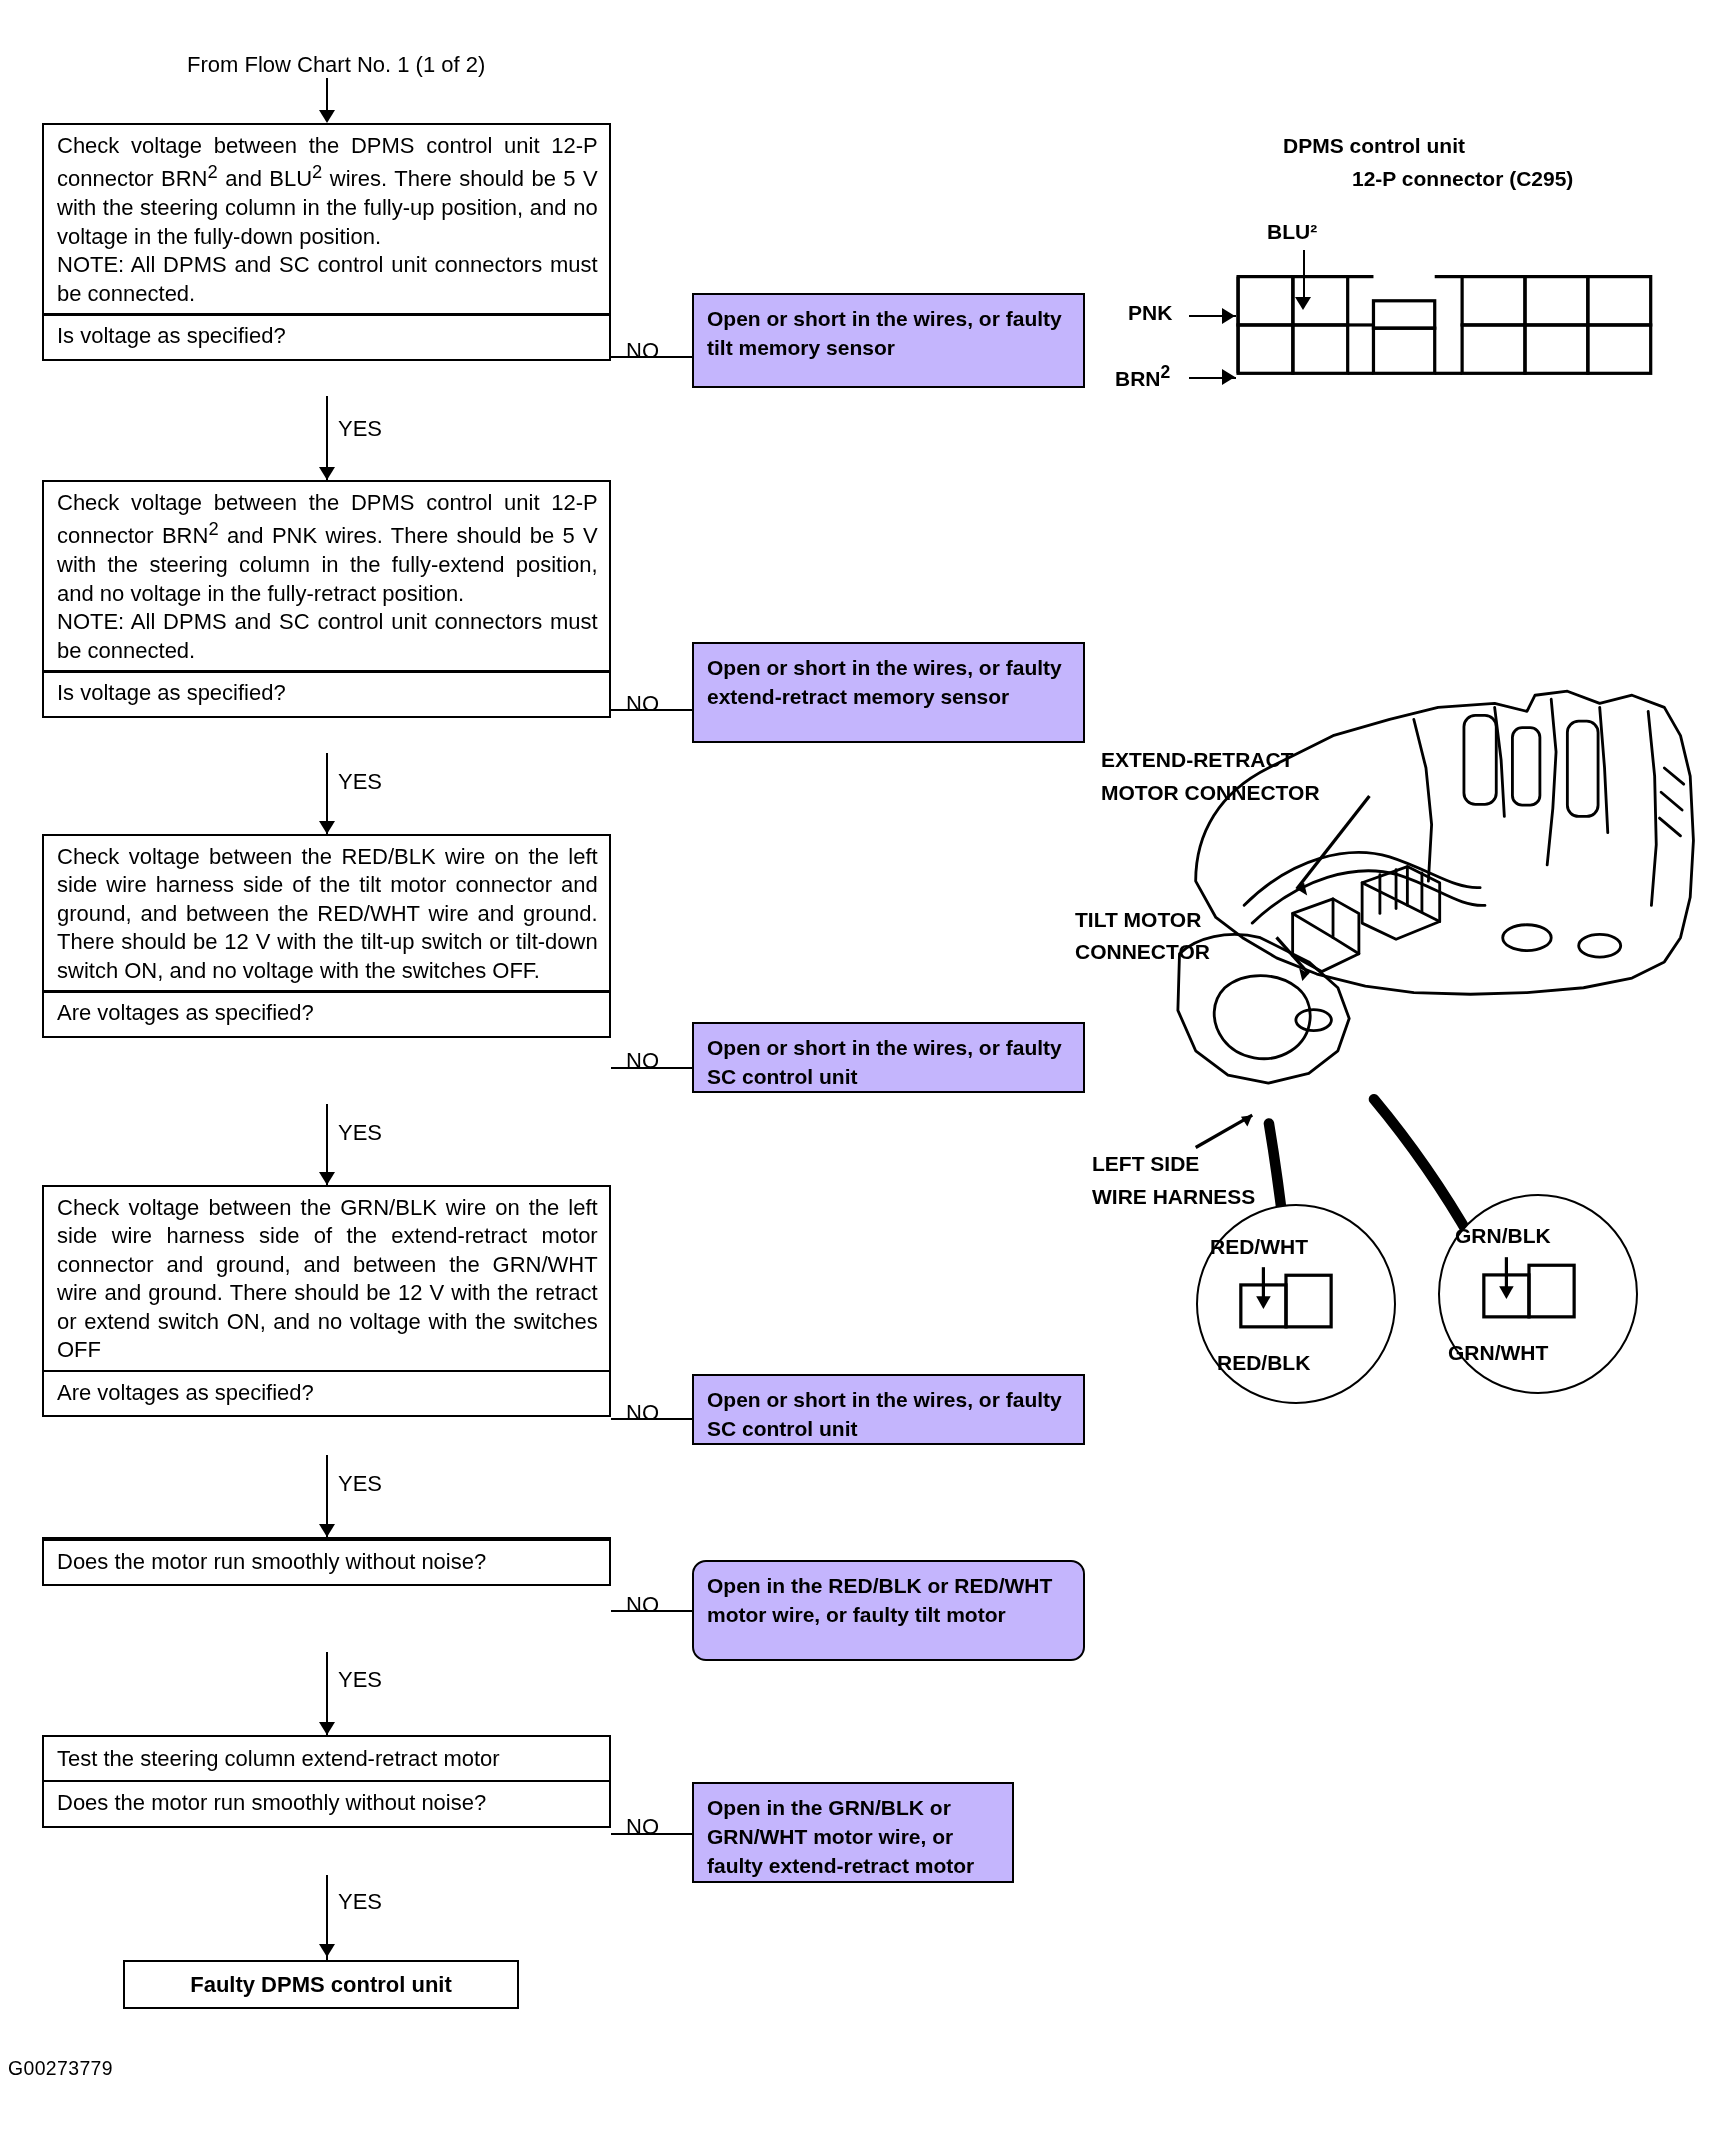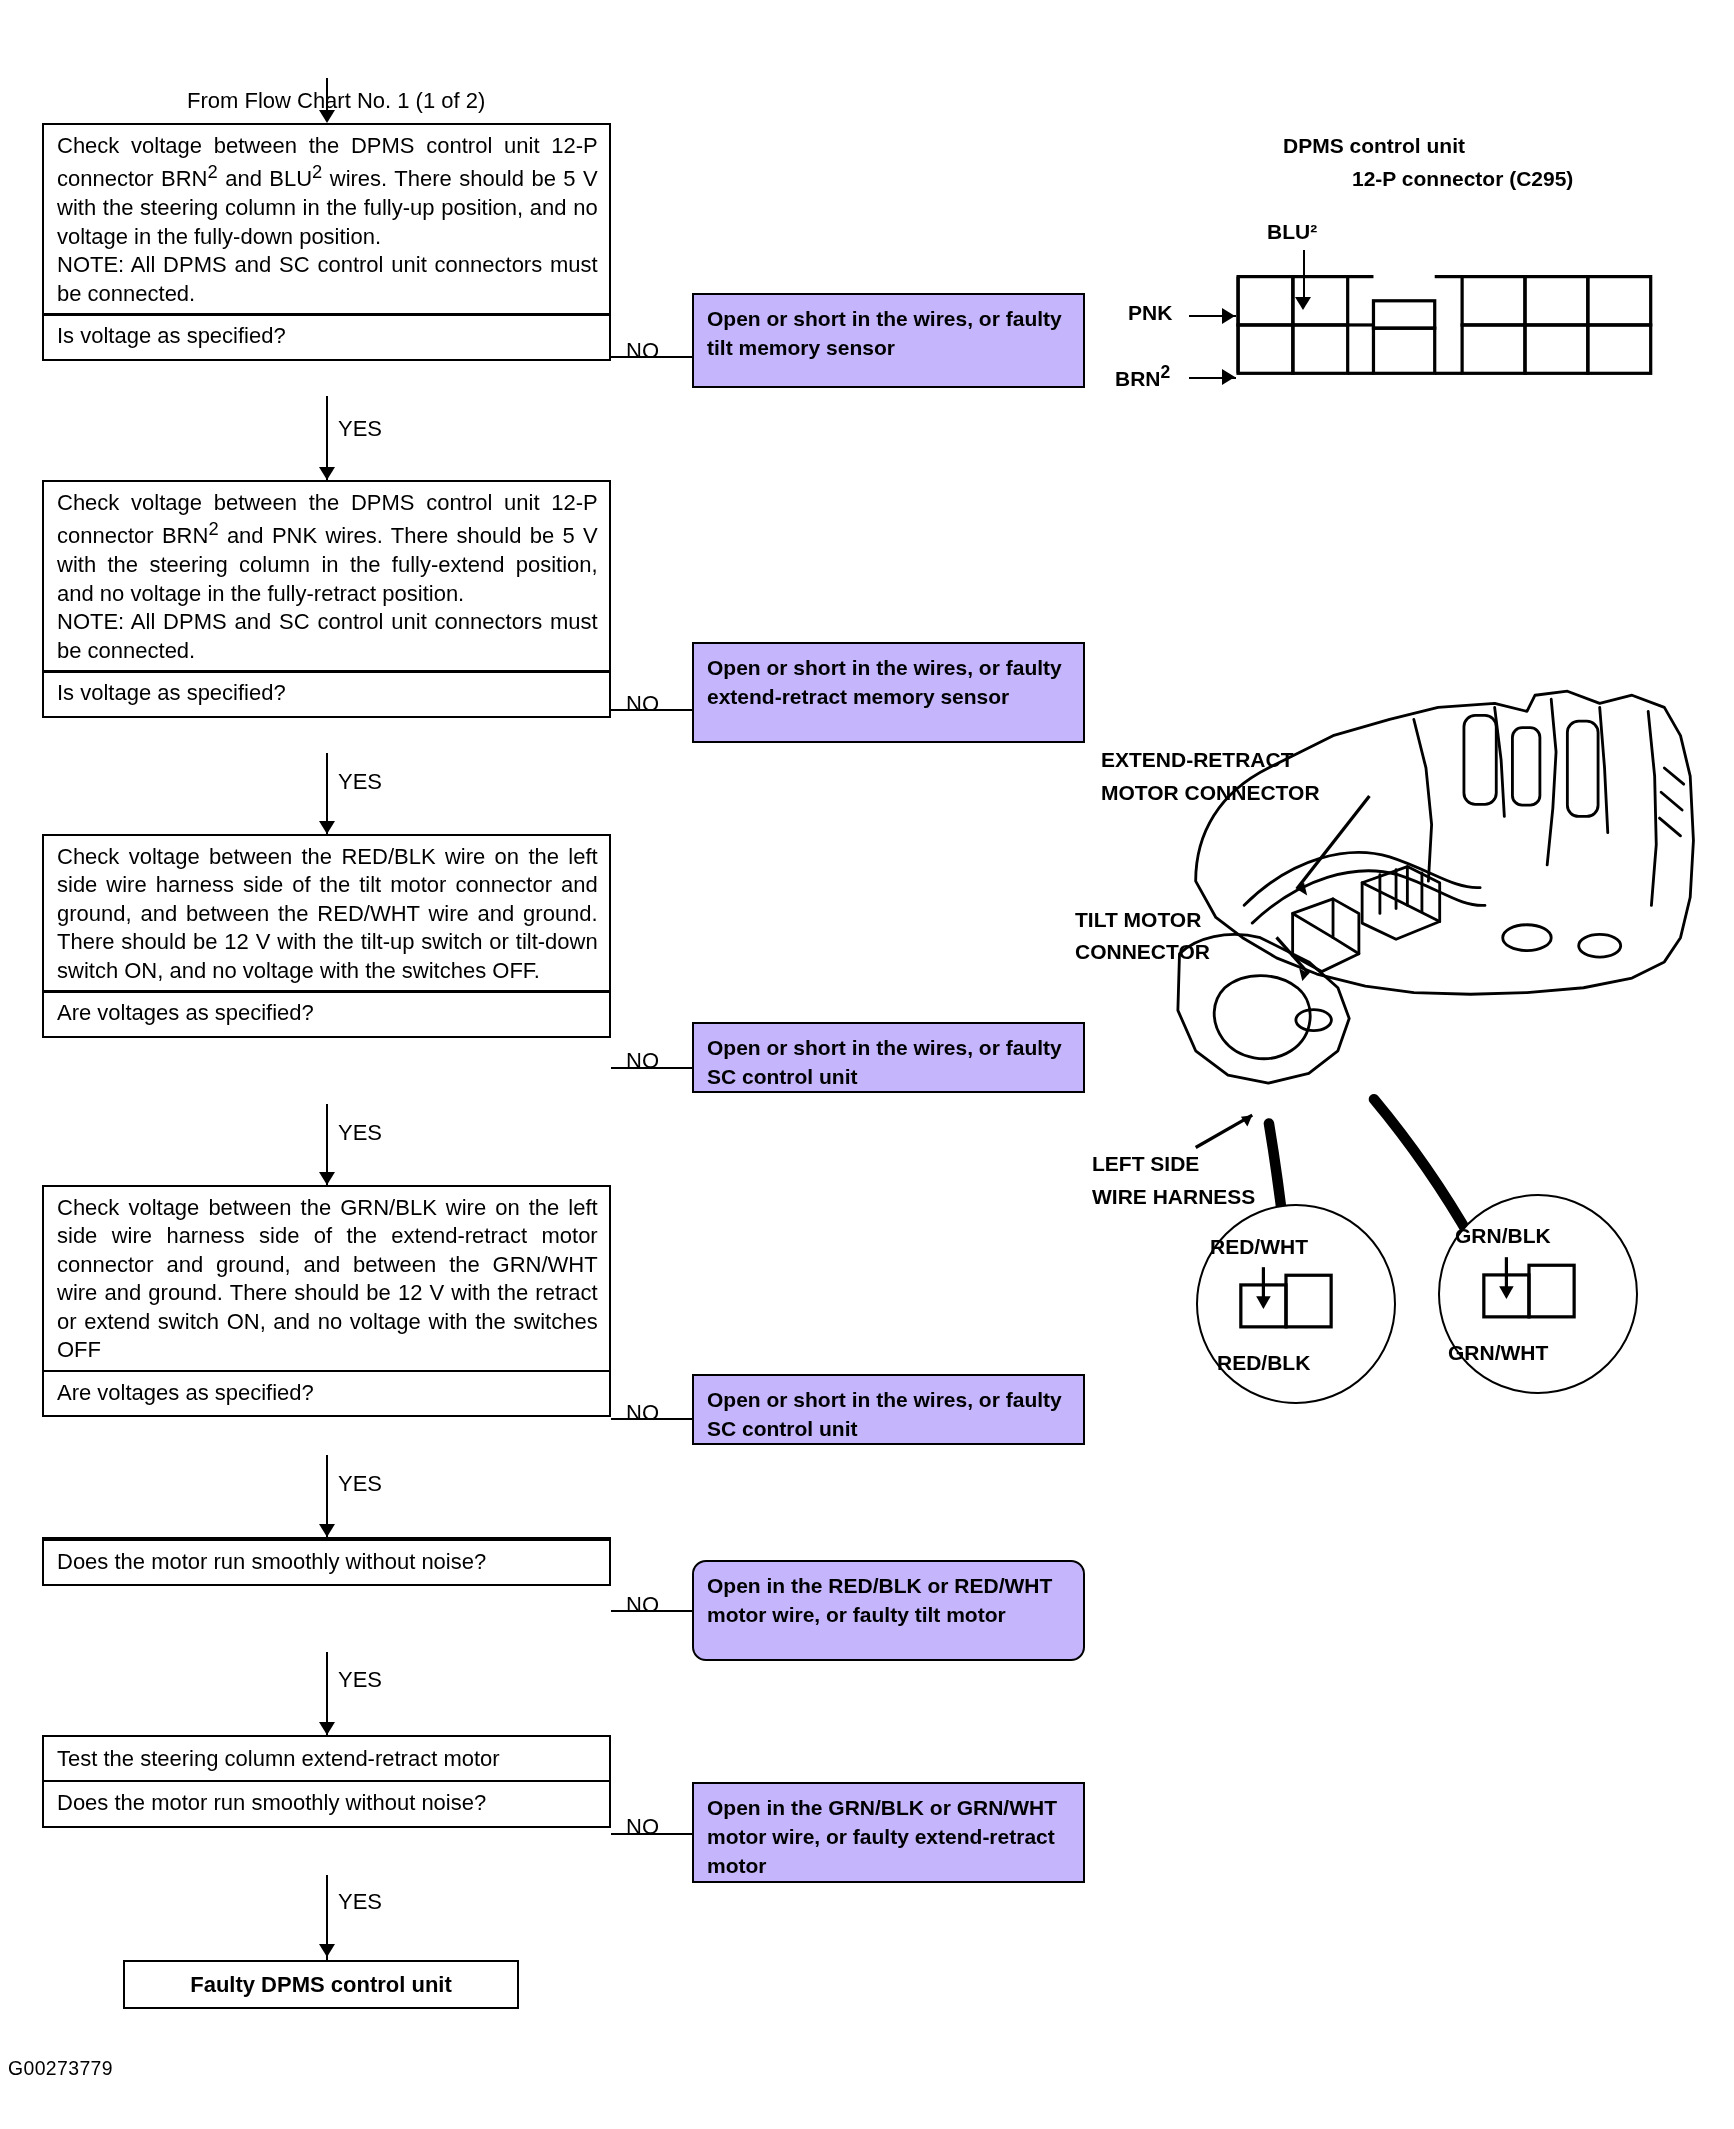--- a/index.html
+++ b/index.html
@@ -88,21 +88,20 @@
   .lbl {
     position: absolute;
     font-size: 22px;
     white-space: nowrap;
   }
 
   .toptext {
     position: absolute;
     font-size: 22px;
     white-space: nowrap;
-    margin-top: 36px;
   }
 
   .caption-bold {
     position: absolute;
     font-weight: bold;
     font-size: 21px;
     line-height: 1.25;
     white-space: nowrap;
   }
 
@@ -208,21 +207,21 @@
   <div class="lbl" style="left:338px; top:1667px;">YES</div>
 
   <div class="box" style="left:42px; top:1735px; width:569px;">
     <div class="body" style="padding-top:8px; padding-bottom:6.5px;">Test the steering column extend-retract motor</div>
     <div class="divider"></div>
     <div class="question">Does the motor run smoothly without noise?</div>
   </div>
 
   <div class="hline" style="left:611px; top:1833px; width:81px;"></div>
   <div class="lbl" style="left:626px; top:1814px;">NO</div>
-  <div class="resultbox" style="left:692px; top:1782px; width:393px; height:101px;">Open in the GRN/BLK or GRN/WHT motor wire, or faulty extend-retract motor</div>
+  <div class="resultbox" style="left:692px; top:1782px; width:322px; height:101px;">Open in the GRN/BLK or GRN/WHT motor wire, or faulty extend-retract motor</div>
 
   <div class="vline" style="left:326px; top:1875px; height:89px;"></div>
   <div class="arrowdown" style="left:319px; top:1944px;"></div>
   <div class="lbl" style="left:338px; top:1889px;">YES</div>
 
   <div class="finalbox" style="left:123px; top:1960px; width:396px;">Faulty DPMS control unit</div>
 
   <div class="footer" style="left:8px; top:2057px;">G00273779</div>
 
   <div class="caption-bold" style="left:1283px; top:133px;">DPMS control unit</div>

